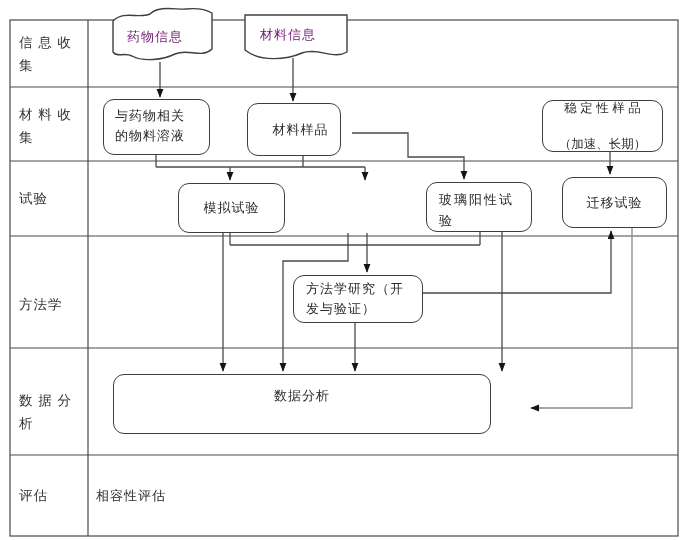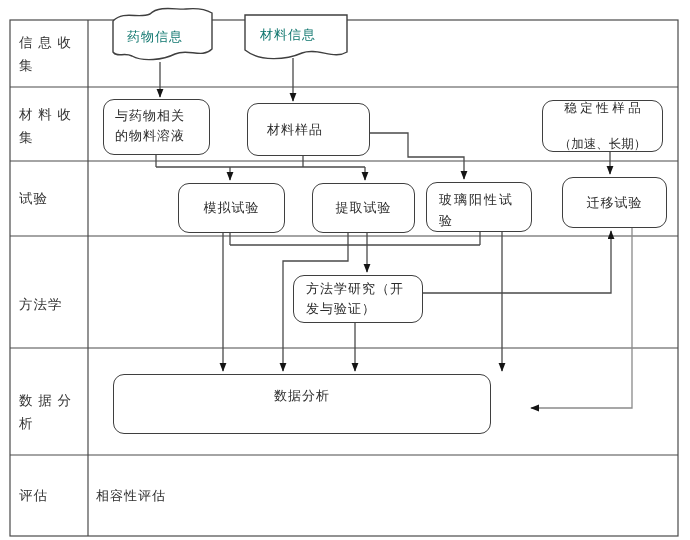--- a/index.html
+++ b/index.html
@@ -16,21 +16,21 @@
     font-size:13.5px;line-height:23px;letter-spacing:1px;color:#333;
   }
   .node{
     position:absolute;z-index:3;box-sizing:border-box;
     background:#fff;border:1.5px solid #3f3f3f;border-radius:11px;
     display:flex;flex-direction:column;justify-content:center;
     font-size:13px;line-height:20px;letter-spacing:1px;color:#2b2b2b;
   }
   .node span{display:block;}
   .doc-label{
-    position:absolute;z-index:3;font-size:13px;letter-spacing:1px;color:#0f766e;
+    position:absolute;z-index:3;font-size:13px;letter-spacing:1px;color:#701a75;
   }
   .free-label{position:absolute;z-index:2;font-size:13px;letter-spacing:1px;color:#2b2b2b;}
 </style>
 </head>
 <body>
 
 <div id="stage">
 
   <svg id="wires" width="690" height="540" viewBox="0 0 690 540">
     <defs>
@@ -101,36 +101,33 @@
   </div>
 
   <div class="doc-label" style="left:127px;top:28px;">药物信息</div>
   <div class="doc-label" style="left:260px;top:26px;">材料信息</div>
 
   <div class="node" style="left:103px;top:99px;width:107px;height:56px;padding-left:11px;font-family:Liberation Mono, monospace;">
     <span>与药物相关</span>
     <span>的物料溶液</span>
   </div>
 
-  <div class="node" style="left:247px;top:103px;width:123px;height:53px;padding-left:19px;">
+  <div class="node" style="left:247px;top:103px;width:94px;height:53px;padding-left:13px;align-items:center;">
     <span>材料样品</span>
   </div>
 
   <div class="node" style="left:542px;top:100px;width:121px;height:52px;align-items:center;font-size:12.5px;letter-spacing:0;gap:16px;">
     <span>稳 定 性 样 品</span>
     <span>（加速、长期）</span>
   </div>
 
   <div class="node" style="left:178px;top:183px;width:107px;height:50px;align-items:center;">
     <span>模拟试验</span>
   </div>
 
-  <div class="node" style="left:312px;top:183px;width:103px;height:50px;align-items:center;">
-    <span>提取试验</span>
-  </div>
 
   <div class="node" style="left:426px;top:182px;width:106px;height:50px;justify-content:flex-start;padding:6px 8px 0 12px;letter-spacing:2px;line-height:21px;">
     <span style="white-space:normal;">玻璃阳性试验</span>
   </div>
 
   <div class="node" style="left:562px;top:177px;width:105px;height:51px;align-items:center;">
     <span>迁移试验</span>
   </div>
 
   <div class="node" style="left:293px;top:275px;width:130px;height:48px;padding-left:12px;">

